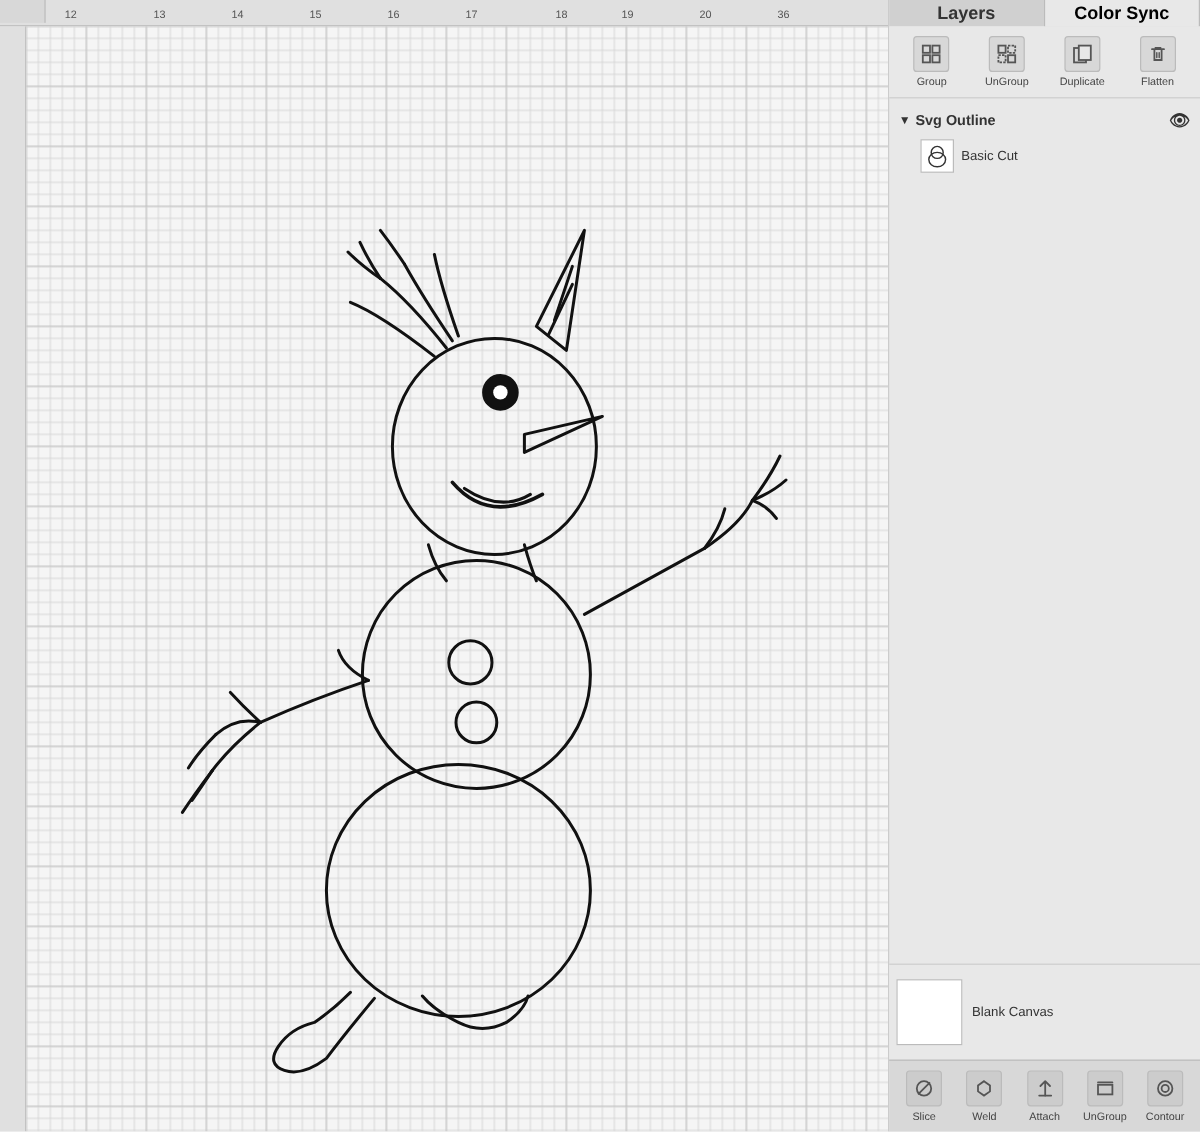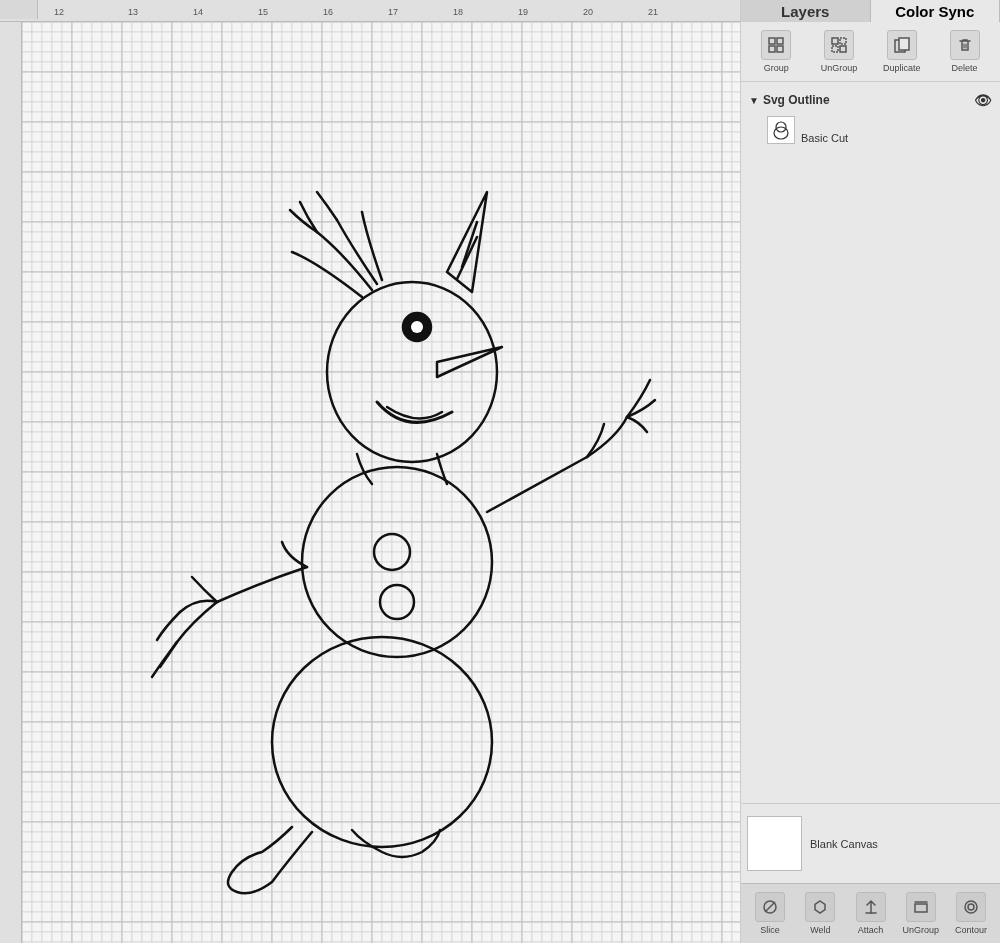--- a/index.html
+++ b/index.html
@@ -171,21 +171,21 @@
       font-weight: bold;
       color: #333;
     }
     .layer-group-header .eye-icon {
       margin-left: auto;
       cursor: pointer;
       font-size: 14px;
     }
     .layer-item {
       display: flex;
-      align-items: flex-end;
+      align-items: center;
       gap: 6px;
       padding: 4px 8px 4px 20px;
       font-size: 11px;
       color: #333;
       cursor: pointer;
     }
     .layer-thumb {
       width: 28px;
       height: 28px;
       border: 1px solid #bbb;
@@ -240,24 +240,24 @@
 
   <div class="ruler-top">
     <div class="ruler-corner"></div>
     <div class="ruler-marks-h">
       <span class="ruler-mark" style="left:16px">12</span>
       <span class="ruler-mark" style="left:90px">13</span>
       <span class="ruler-mark" style="left:155px">14</span>
       <span class="ruler-mark" style="left:220px">15</span>
       <span class="ruler-mark" style="left:285px">16</span>
       <span class="ruler-mark" style="left:350px">17</span>
-      <span class="ruler-mark" style="left:415px">18</span>
+      <span class="ruler-mark" style="left:425px">18</span>
       <span class="ruler-mark" style="left:480px">19</span>
       <span class="ruler-mark" style="left:545px">20</span>
-      <span class="ruler-mark" style="left:610px">21</span>
+      <span class="ruler-mark" style="left:610px">36</span>
     </div>
   </div>
 
   <div class="ruler-left"></div>
 
   <div class="grid-canvas"></div>
 
   <svg class="drawing-svg" viewBox="0 0 718 921" xmlns="http://www.w3.org/2000/svg">
 
     <g fill="none" stroke="#111" stroke-width="2.5" stroke-linecap="round" stroke-linejoin="round">
@@ -359,21 +359,21 @@
       </div>
       <span>Duplicate</span>
     </div>
     <div class="toolbar-btn">
       <div class="icon-box">
         <svg width="18" height="18" viewBox="0 0 18 18" fill="none">
           <path d="M4 5h10M7 5V4h4v1M6 5v9h6V5" stroke="#555" stroke-width="1.5" stroke-linecap="round"></path>
           <path d="M8 8v4M10 8v4" stroke="#555" stroke-width="1.2" stroke-linecap="round"></path>
         </svg>
       </div>
-      <span>Delete</span>
+      <span>Flatten</span>
     </div>
   </div>
 
   <div class="layers-section">
 
     <div class="layer-group-header">
       <span class="chevron-icon">▼</span>
       <span>Svg Outline</span>
       <span class="eye-icon">👁</span>
     </div>

